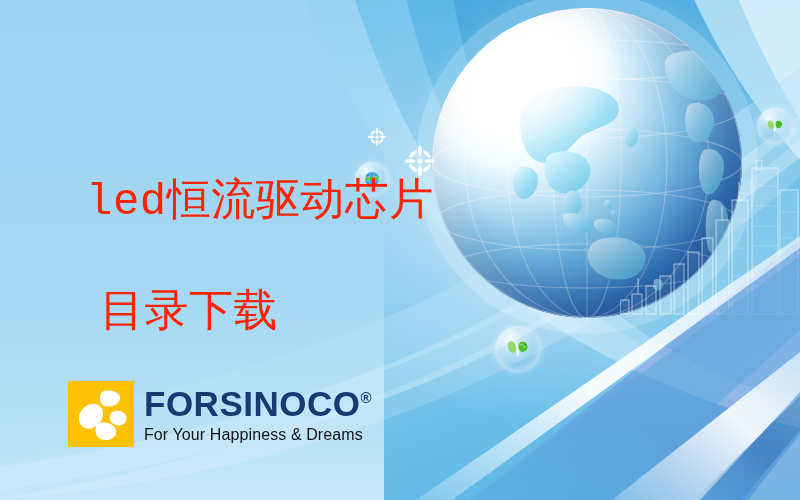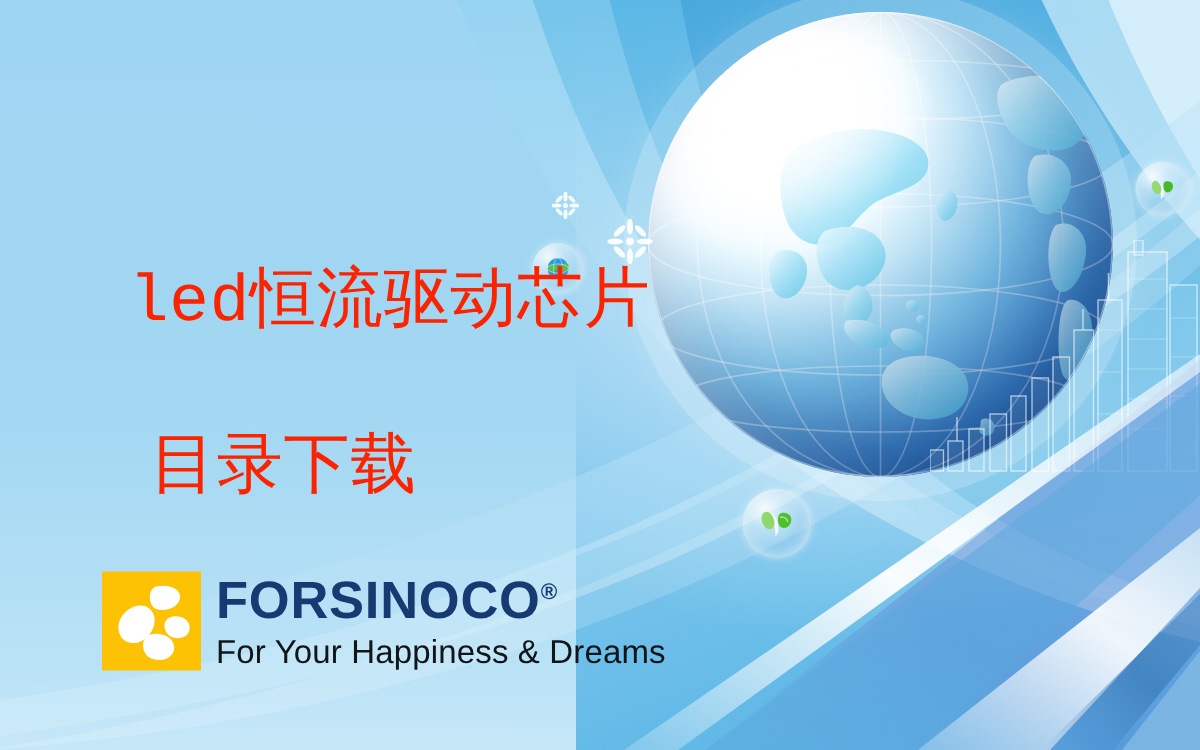--- a/index.html
+++ b/index.html
@@ -170,21 +170,21 @@
     white-space: nowrap;
     font-family: "Liberation Sans", sans-serif;
   }
   .wordmark .reg {
     font-size: 15px;
     vertical-align: super;
     line-height: 1;
   }
   .tagline {
     color: #111418;
-    font-size: 22px;
+    font-size: 16px;
     line-height: 1;
     margin-top: 6px;
     white-space: nowrap;
     letter-spacing: 0.1px;
     font-family: "Liberation Sans", sans-serif;
   }
 </style>
 </head>
 <body>
 

